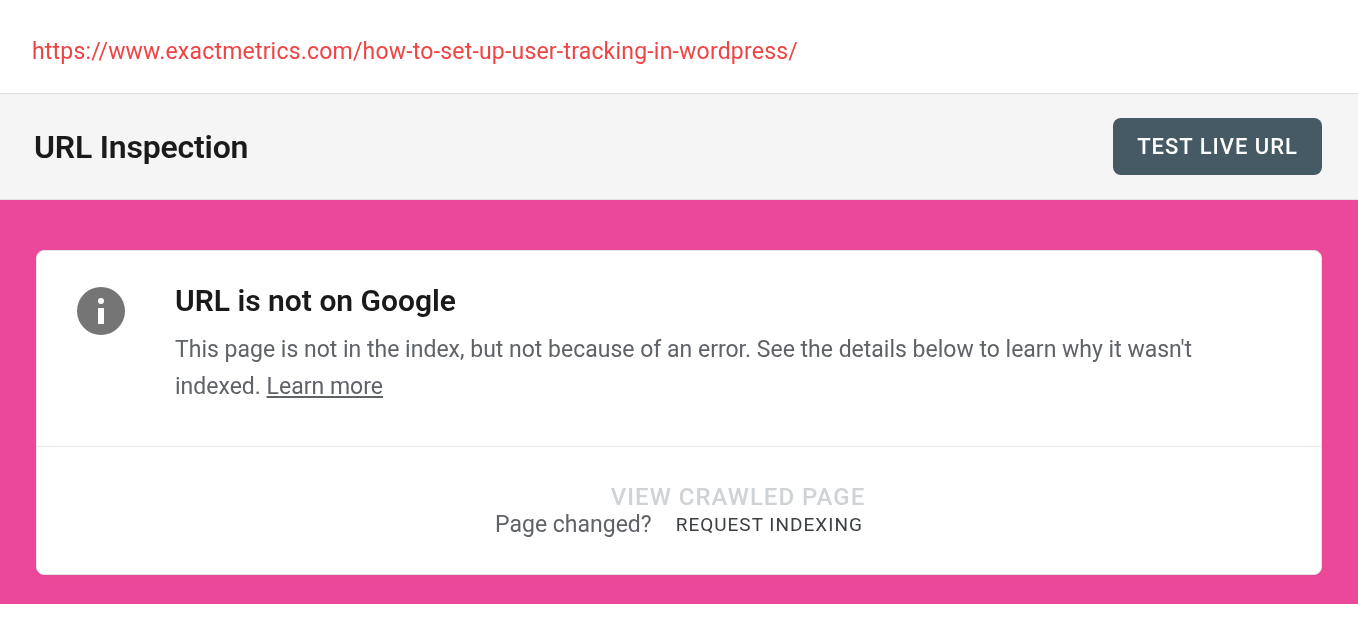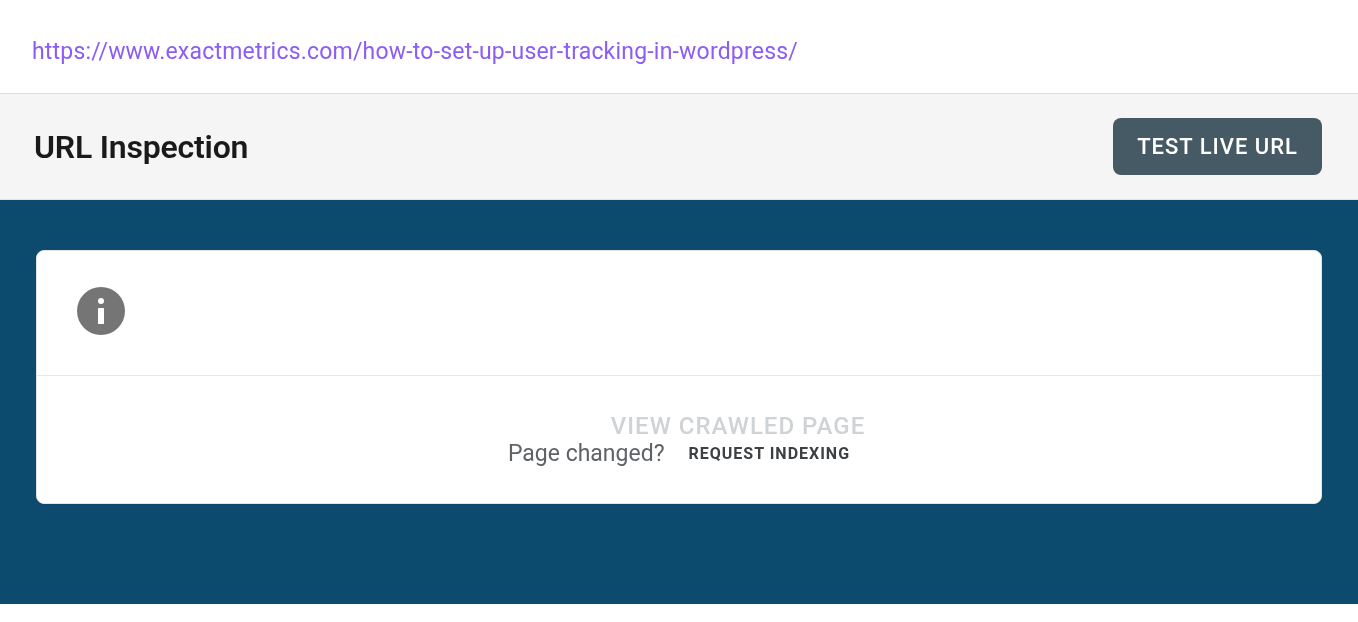--- a/index.html
+++ b/index.html
@@ -14,26 +14,26 @@
       height: 622px;
       overflow: hidden;
     }
     .url-bar {
       padding: 38px 32px 28px 32px;
       background: #ffffff;
       border-bottom: 1px solid #dddddd;
     }
     .url-text {
       font-size: 23px;
-      color: #8b5cf6;
+      color: #ef4444;
       font-weight: 400;
       letter-spacing: 0.2px;
     }
     .main-area {
-      background: #0c4a6e;
+      background: #ec4899;
       min-height: 510px;
     }
     .toolbar {
       display: flex;
       align-items: center;
       justify-content: space-between;
       padding: 24px 36px 24px 34px;
       background: #f5f5f5;
       border-bottom: 1px solid #e4e4e4;
     }
@@ -127,22 +127,22 @@
       display: flex;
       align-items: center;
       gap: 24px;
     }
     .page-changed {
       font-size: 23px;
       color: #5f6368;
       font-weight: 400;
     }
     .request-indexing {
-      font-size: 16px;
-      font-weight: 700;
+      font-size: 19px;
+      font-weight: 400;
       letter-spacing: 1px;
       color: #3c4043;
       cursor: pointer;
     }
   </style>
 </head>
 <body>
 
 <div class="url-bar">
   <div class="url-text">https://www.exactmetrics.com/how-to-set-up-user-tracking-in-wordpress/</div>
@@ -156,20 +156,26 @@
 
   <div class="content">
     <div class="card">
       <div class="card-top">
         <div class="info-icon">
           <svg viewBox="0 0 10 26">
             <rect x="2" y="0" width="6" height="6" rx="3"></rect>
             <rect x="2" y="10" width="6" height="16" rx="0.5"></rect>
           </svg>
         </div>
+        <div class="card-message">
+          <h2 class="card-title">URL is not on Google</h2>
+          <p class="card-description">
+            <span>This page is not in the index, but not because of an error. See the details below to learn why it wasn't indexed. </span><a class="learn-more">Learn more</a>
+          </p>
+        </div>
       </div>
       <div class="card-bottom">
         <div class="view-crawled">VIEW CRAWLED PAGE</div>
         <div class="right-actions">
           <span class="page-changed">Page changed?</span>
           <span class="request-indexing">REQUEST INDEXING</span>
         </div>
       </div>
     </div>
   </div>

